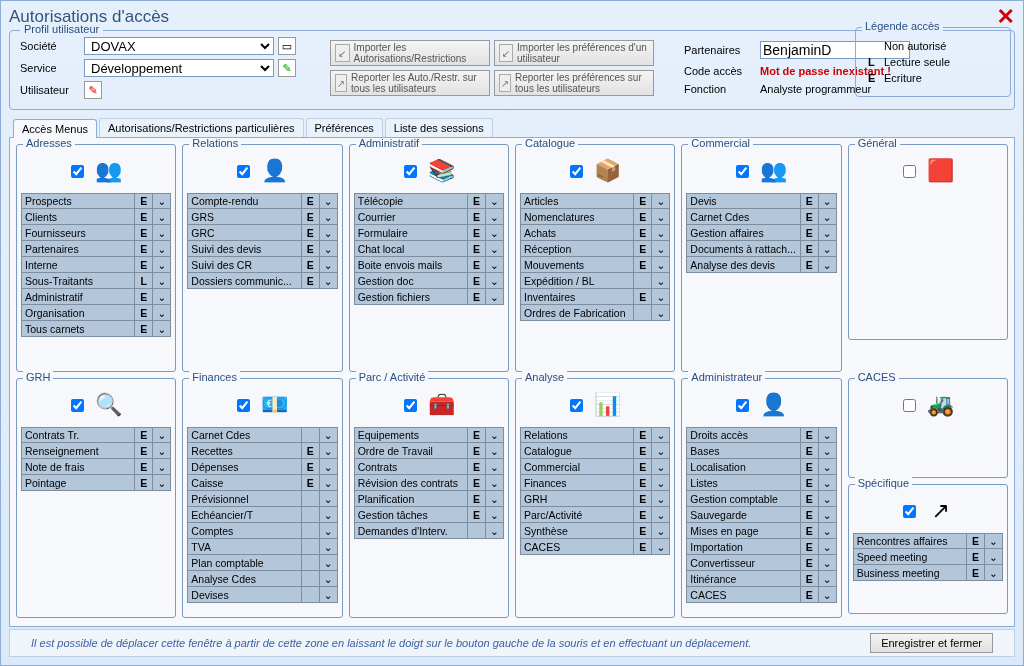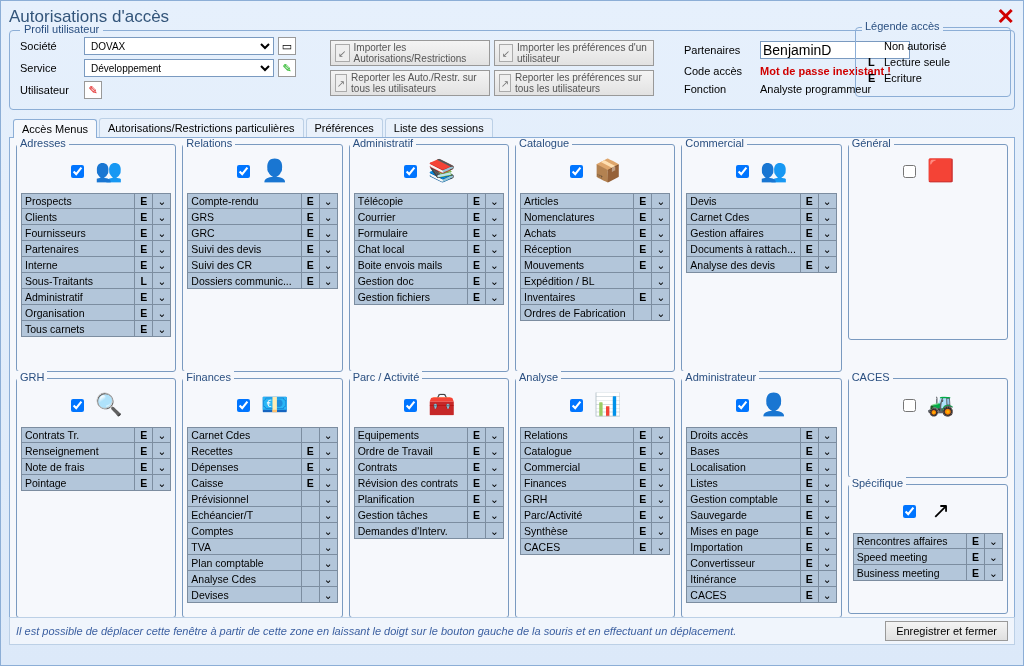--- a/index.html
+++ b/index.html
@@ -5,51 +5,51 @@
 * { box-sizing: border-box; font-family: Arial, sans-serif; }
 body { margin:0; background:#fff; }
 .win { width:1024px; height:666px; background:linear-gradient(#e6f0fc,#dce9f9); border:1px solid #8caed6; position:relative; font-size:11px; color:#000; }
 .titlebar { display:flex; justify-content:space-between; align-items:center; padding:3px 8px 0 8px; }
 .title { font-size:17px; color:#33557a; }
 .close { color:#d00000; font-size:22px; font-weight:bold; cursor:pointer; }
 .topbox { border:1px solid #8caed6; border-radius:4px; margin:0 8px; padding:6px 10px 10px 10px; position:relative; display:flex; gap:30px;align-items:center; }
 .topbox-label { position:absolute; top:-8px; left:10px; background:linear-gradient(#e6f0fc,#e6f0fc); padding:0 4px; color:#2a4f80; }
 .formcol { display:grid; grid-template-columns:60px 190px 22px; gap:4px 4px; align-items:center; }
 .formcol label { color:#000; }
-.formcol select, .formcol input { height:18px; border:1px solid #7a9ac0; font-size:10px; padding:0 2px; background:#fff; }
+.formcol select, .formcol input { height:18px; border:1px solid #7a9ac0; font-size:13px; padding:0 2px; background:#fff; }
 .side-ic { width:18px; height:18px; border:1px solid #999; background:#fff; display:flex; align-items:center; justify-content:center; font-size:11px; cursor:pointer; }
 .btncol { display:grid; grid-template-columns:160px 160px; gap:4px; }
 .bigbtn { height:26px; border:1px solid #999; background:linear-gradient(#f4f4f4,#e2e2e2); display:flex; align-items:center; gap:4px; font-size:10px; color:#555; padding:0 4px; cursor:pointer; }
 .bigbtn .ic { width:18px; height:18px; border:1px solid #aaa; background:#eee; display:flex; align-items:center; justify-content:center; color:#777; }
 .idcol { display:grid; grid-template-columns:70px 150px; gap:6px 6px; align-items:center; }
 .idcol .val { color:#000; }
 .idcol .red { color:#d00000; font-weight:bold; font-size:11px; }
 .idcol input { height:18px; border:1px solid #7a9ac0; background:#fff; padding:0 2px; font-size:14px; }
 .legend { border:1px solid #8caed6; border-radius:4px; padding:8px 12px; position:absolute; right:12px; top:26px; width:156px; }
 .legend .lg-title { position:absolute; top:-8px; left:6px; background:#e6f0fc; padding:0 3px; color:#2a4f80; }
 .legend div { margin:4px 0; color:#000; }
 .legend .let { display:inline-block; width:16px; font-weight:bold; }
 .tabs { margin:6px 8px 0 8px; display:flex; gap:2px; padding-left:4px; padding-top:2px; }
 .tab { padding:3px 8px; background:#e9f1fb; border:1px solid #bcd0e6; border-bottom:none; border-radius:3px 3px 0 0; cursor:pointer; }
 .tab.active { background:#f6f8fc; border-color:#8caed6; position:relative; top:1px; }
 .content { margin:0 8px; background:#f6f8fc; border:1px solid #8caed6; padding:6px; height:490px; overflow:hidden; }
 .grid { display:grid; grid-template-columns:repeat(6,1fr); gap:6px; }
 .panel { border:1px solid #7a9ac0; border-radius:3px; padding:4px 4px 4px 4px; height:228px; position:relative; }
-.panel-title { position:absolute; top:-8px; left:0; background:#f6f8fc; padding:0 3px; color:#2a4f80; }
+.panel-title { position:absolute; top:-8px; left:6px; background:#f6f8fc; padding:0 3px; color:#2a4f80; }
 .panel-head { display:flex; align-items:center; justify-content:center; gap:6px; margin:6px 0 6px; }
 .panel-head input[type=checkbox]{ width:13px; height:13px; }
 .panel-ic { width:32px; height:32px; display:flex; align-items:center; justify-content:center; font-size:22px; }
 .rows { width:100%; }
 .row { display:grid; grid-template-columns: 1fr 18px 18px; height:16px; }
 .row > div { border:1px solid #7c8da0; background:#b3c6da; display:flex; align-items:center; padding:0 3px; font-size:10.5px; overflow:hidden; white-space:nowrap; text-overflow:ellipsis; }
 .row > div:nth-child(2){ justify-content:center; font-weight:bold; cursor:pointer;}
 .row > div:nth-child(3){ justify-content:center; cursor:pointer; }
 .row + .row > div { border-top:none; }
 .row > div + div { border-left:none; }
-.statusbar { position:absolute; bottom:20px; left:8px; right:8px; display:flex; justify-content:space-between; align-items:center; background:#f0f5fc; border:1px solid #bcd0e6; padding:3px 6px; }
+.statusbar { position:absolute; bottom:8px; left:8px; right:8px; display:flex; justify-content:space-between; align-items:center; background:#f0f5fc; border:1px solid #bcd0e6; padding:3px 21px; }
 .statusbar .txt { color:#3b5fa0; font-style:italic; font-size:11px; }
 .statusbar button { font-size:11px; padding:3px 10px; border:1px solid #999; background:linear-gradient(#f4f4f4,#e0e0e0); cursor:pointer; }
 .col6 { display:flex; flex-direction:column; gap:6px; }
 .ic-green { color:#0a0; }
 .ic-red { color:#d00; }
 </style>
 </head>
 <body>
 
 <div class="win">

